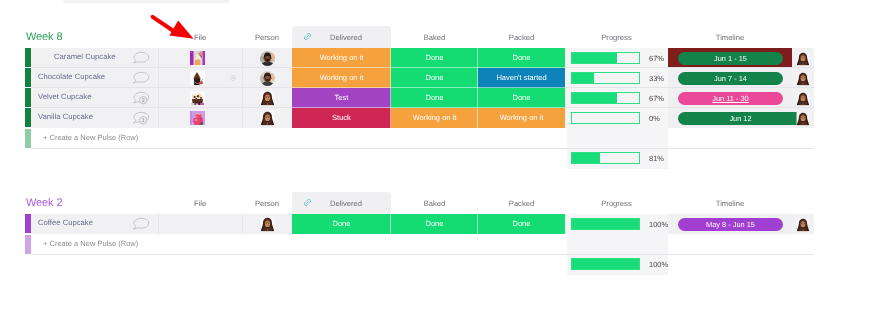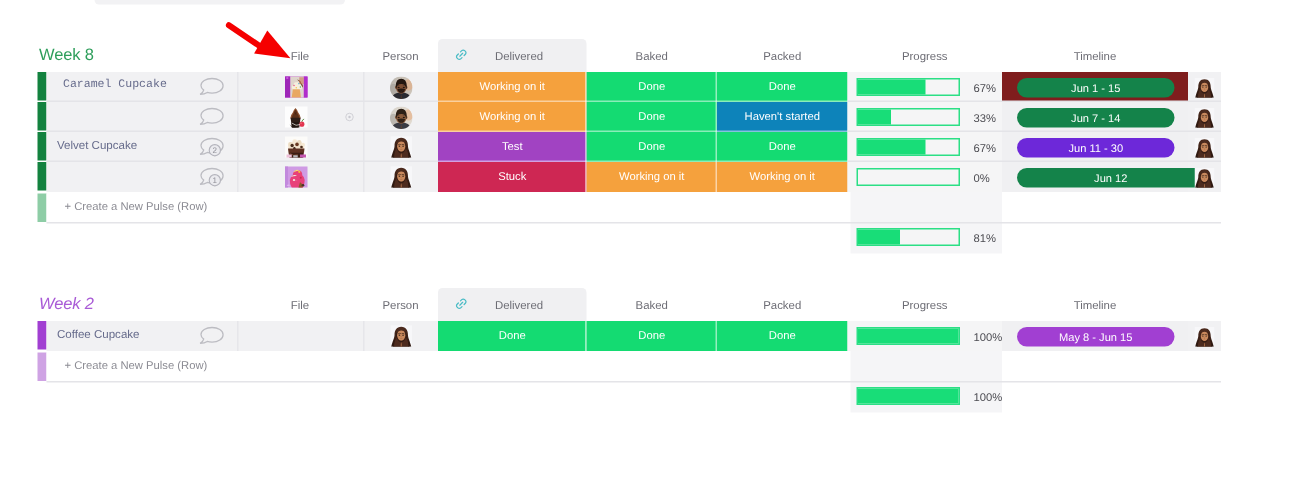--- a/index.html
+++ b/index.html
@@ -49,21 +49,21 @@
         </span><span style="margin-left:9px;">Delivered</span></div>
   <div class="colhdr" style="left:391px;top:26px;width:87px;line-height:24px;"><span>Baked</span></div>
   <div class="colhdr" style="left:478px;top:26px;width:87px;line-height:24px;"><span>Packed</span></div>
   <div class="colhdr" style="left:565px;top:26px;width:103px;line-height:24px;"><span>Progress</span></div>
   <div class="colhdr" style="left:668px;top:26px;width:124px;line-height:24px;"><span>Timeline</span></div>
   <div class="rowbar" style="left:25px;top:48px;height:19px;background:#13823f;"></div>
   <div class="rowbar" style="left:25px;top:68px;height:19px;background:#13823f;"></div>
   <div class="rowbar" style="left:25px;top:88px;height:19px;background:#13823f;"></div>
   <div class="rowbar" style="left:25px;top:108px;height:19px;background:#13823f;"></div>
   <div class="row" style="left:31px;top:48px;width:783px;">
-    <div class="cell namecell" style="left:4px;width:127px;font-family:Liberation Mono, monospace;">
+    <div class="cell namecell" style="left:16px;width:127px;">
           <span>Caramel Cupcake</span>
         </div>
     <div class="cell" style="left:96px;width:26px;display:flex;align-items:center;justify-content:center;">
           <svg width="17" height="14" viewBox="0 0 30 24">
             <path d="M16.5 2 C9.3 2 3.5 5.7 3.5 10.3 c0 2.1 1.2 4 3.2 5.4 c-0.4 1.7 -1.8 3.5 -4.2 4.9 c3.6 -0.1 6.4 -0.9 8.4 -2.2 c1.7 0.6 3.6 0.9 5.6 0.9 c7.2 0 13 -3.7 13 -8.9 C29.5 5.7 23.7 2 16.5 2 z" fill="none" stroke="#bcbcc2" stroke-width="1.5"></path>
           </svg>
         </div>
     <div class="cell" style="left:127px;width:84px;display:flex;align-items:center;justify-content:center;">
           <span style="margin-right:5px;">
 <svg viewBox="0 0 30 28" width="15" height="14">
@@ -168,20 +168,23 @@
                 <path d="M11.6 22 q1.8 9 8.4 10 q6.6 -1 8.4 -10 q4.6 8 6.2 18 h-29.2 q1.6 -10 6.2 -18z" fill="#4d2b1e"></path>
                 <path d="M20 31 q-1.6 4.4 -1 9 h2 q0.6 -4.6 -1 -9z" fill="#a76c45"></path>
                 <path d="M7.6 26 q-2.2 7 -3.2 14 h2.4 q0.4 -7 0.8 -14z" fill="#2b1710" opacity=".65"></path>
                 <path d="M32.4 26 q2.2 7 3.2 14 h-2.4 q-0.4 -7 -0.8 -14z" fill="#2b1710" opacity=".65"></path>
               </g>
             </svg>
           </span>
         </div>
   </div>
   <div class="row" style="left:31px;top:68px;width:783px;">
+    <div class="cell namecell" style="left:0px;width:127px;">
+          <span>Chocolate Cupcake</span>
+        </div>
     <div class="cell" style="left:96px;width:26px;display:flex;align-items:center;justify-content:center;">
           <svg width="17" height="14" viewBox="0 0 30 24">
             <path d="M16.5 2 C9.3 2 3.5 5.7 3.5 10.3 c0 2.1 1.2 4 3.2 5.4 c-0.4 1.7 -1.8 3.5 -4.2 4.9 c3.6 -0.1 6.4 -0.9 8.4 -2.2 c1.7 0.6 3.6 0.9 5.6 0.9 c7.2 0 13 -3.7 13 -8.9 C29.5 5.7 23.7 2 16.5 2 z" fill="none" stroke="#bcbcc2" stroke-width="1.5"></path>
           </svg>
         </div>
     <div class="cell" style="left:127px;width:84px;display:flex;align-items:center;justify-content:center;">
           <span style="margin-right:5px;">
 <svg viewBox="0 0 30 28" width="15" height="14">
  <rect width="30" height="28" fill="#fdfdfd"></rect>
  <path d="M14 2 q2.6 2.6 3.6 6 q2.8 3 3.4 8 h-14 q0.6 -5 3.4 -8 q1 -3.4 3.6 -6z" fill="#8e5130"></path>
@@ -369,21 +372,21 @@
     <div class="cell statuscell" style="left:447px;width:87px;background:#14db72;">
           <span>Done</span>
         </div>
     <div class="cell" style="left:534px;width:103px;background:#f5f5f6;">
       <div class="pbar" style="left:6px;top:4px;width:69px;height:12px;">
             <i style="width:67%;"></i>
           </div>
       <div class="ppct" style="left:84px;top:6px;">67%</div>
     </div>
     <div class="cell" style="left:637px;width:124px;background:#f0f0f2;">
-      <div class="pill" style="left:10px;top:4px;width:105px;height:13px;background:#6d28d9;">
+      <div class="pill" style="left:10px;top:4px;width:105px;height:13px;background:#ec4899;text-decoration:underline;">
             <span>Jun 11 - 30</span>
           </div>
     </div>
     <div class="cell" style="left:761px;width:22px;display:flex;align-items:center;justify-content:center;">
           <span>
             <svg viewBox="2 0 36 40" width="12" height="15">
               <defs>
                 <clipPath id="aw1">
                   <rect width="40" height="40"></rect>
                 </clipPath>
@@ -409,20 +412,23 @@
                 <path d="M11.6 22 q1.8 9 8.4 10 q6.6 -1 8.4 -10 q4.6 8 6.2 18 h-29.2 q1.6 -10 6.2 -18z" fill="#4d2b1e"></path>
                 <path d="M20 31 q-1.6 4.4 -1 9 h2 q0.6 -4.6 -1 -9z" fill="#a76c45"></path>
                 <path d="M7.6 26 q-2.2 7 -3.2 14 h2.4 q0.4 -7 0.8 -14z" fill="#2b1710" opacity=".65"></path>
                 <path d="M32.4 26 q2.2 7 3.2 14 h-2.4 q-0.4 -7 -0.8 -14z" fill="#2b1710" opacity=".65"></path>
               </g>
             </svg>
           </span>
         </div>
   </div>
   <div class="row" style="left:31px;top:108px;width:783px;">
+    <div class="cell namecell" style="left:0px;width:127px;">
+          <span>Vanilla Cupcake</span>
+        </div>
     <div class="cell" style="left:96px;width:26px;display:flex;align-items:center;justify-content:center;">
           <svg width="17" height="14" viewBox="0 0 30 24">
             <path d="M16.5 2 C9.3 2 3.5 5.7 3.5 10.3 c0 2.1 1.2 4 3.2 5.4 c-0.4 1.7 -1.8 3.5 -4.2 4.9 c3.6 -0.1 6.4 -0.9 8.4 -2.2 c1.7 0.6 3.6 0.9 5.6 0.9 c7.2 0 13 -3.7 13 -8.9 C29.5 5.7 23.7 2 16.5 2 z" fill="none" stroke="#bcbcc2" stroke-width="1.5"></path>
             <circle cx="19.8" cy="15.8" r="6.6" fill="#ebebef" stroke="#b4b4bc" stroke-width="1.3"></circle>
             <text x="19.8" y="19.2" font-size="9.5" font-family="Liberation Sans, sans-serif" fill="#8f8f97" text-anchor="middle">1</text>
           </svg>
         </div>
     <div class="cell" style="left:127px;width:84px;display:flex;align-items:center;justify-content:center;">
           <span style="margin-right:5px;">
 <svg viewBox="0 0 30 28" width="15" height="14">
@@ -548,21 +554,21 @@
   <div class="addrow-label" style="left:43px;top:133px;">+ Create a New Pulse (Row)</div>
   <div class="sumbox" style="left:567px;top:128px;width:101px;height:41px;">
     <div class="pbar" style="left:4px;top:24px;width:69px;height:12px;">
           <i style="width:42%;"></i>
         </div>
     <div class="ppct" style="left:82px;top:26px;">81%</div>
   </div>
   <div class="hsep" style="left:31px;top:148px;width:783px;"></div>
 </div>
 <div class="group" style="top:0px;">
-  <div class="group-title" style="top:197px;color:#a95bd6;font-style:italic;">Week 2</div>
+  <div class="group-title" style="top:197px;color:#a95bd6;">Week 2</div>
   <div class="hdr-highlight" style="left:292px;top:192px;width:99px;height:22px;"></div>
   <div class="colhdr" style="left:158px;top:192px;width:84px;line-height:24px;"><span>File</span></div>
   <div class="colhdr" style="left:242px;top:192px;width:50px;line-height:24px;"><span>Person</span></div>
   <div class="colhdr" style="left:292px;top:192px;width:99px;line-height:24px;"><span class="licon" style="position:absolute;left:11px;top:6px;">
           <svg width="9" height="9" viewBox="0 0 16 16">
             <g fill="none" stroke="#4bbcc6" stroke-width="1.5" stroke-linecap="round">
               <path d="M6.3 9.7 L9.7 6.3"></path>
               <path d="M7.1 4.6 L8.6 3.1 a2.4 2.4 0 0 1 3.4 0 l0.9 0.9 a2.4 2.4 0 0 1 0 3.4 l-1.5 1.5"></path>
               <path d="M8.9 11.4 L7.4 12.9 a2.4 2.4 0 0 1 -3.4 0 l-0.9 -0.9 a2.4 2.4 0 0 1 0 -3.4 l1.5 -1.5"></path>
             </g>

